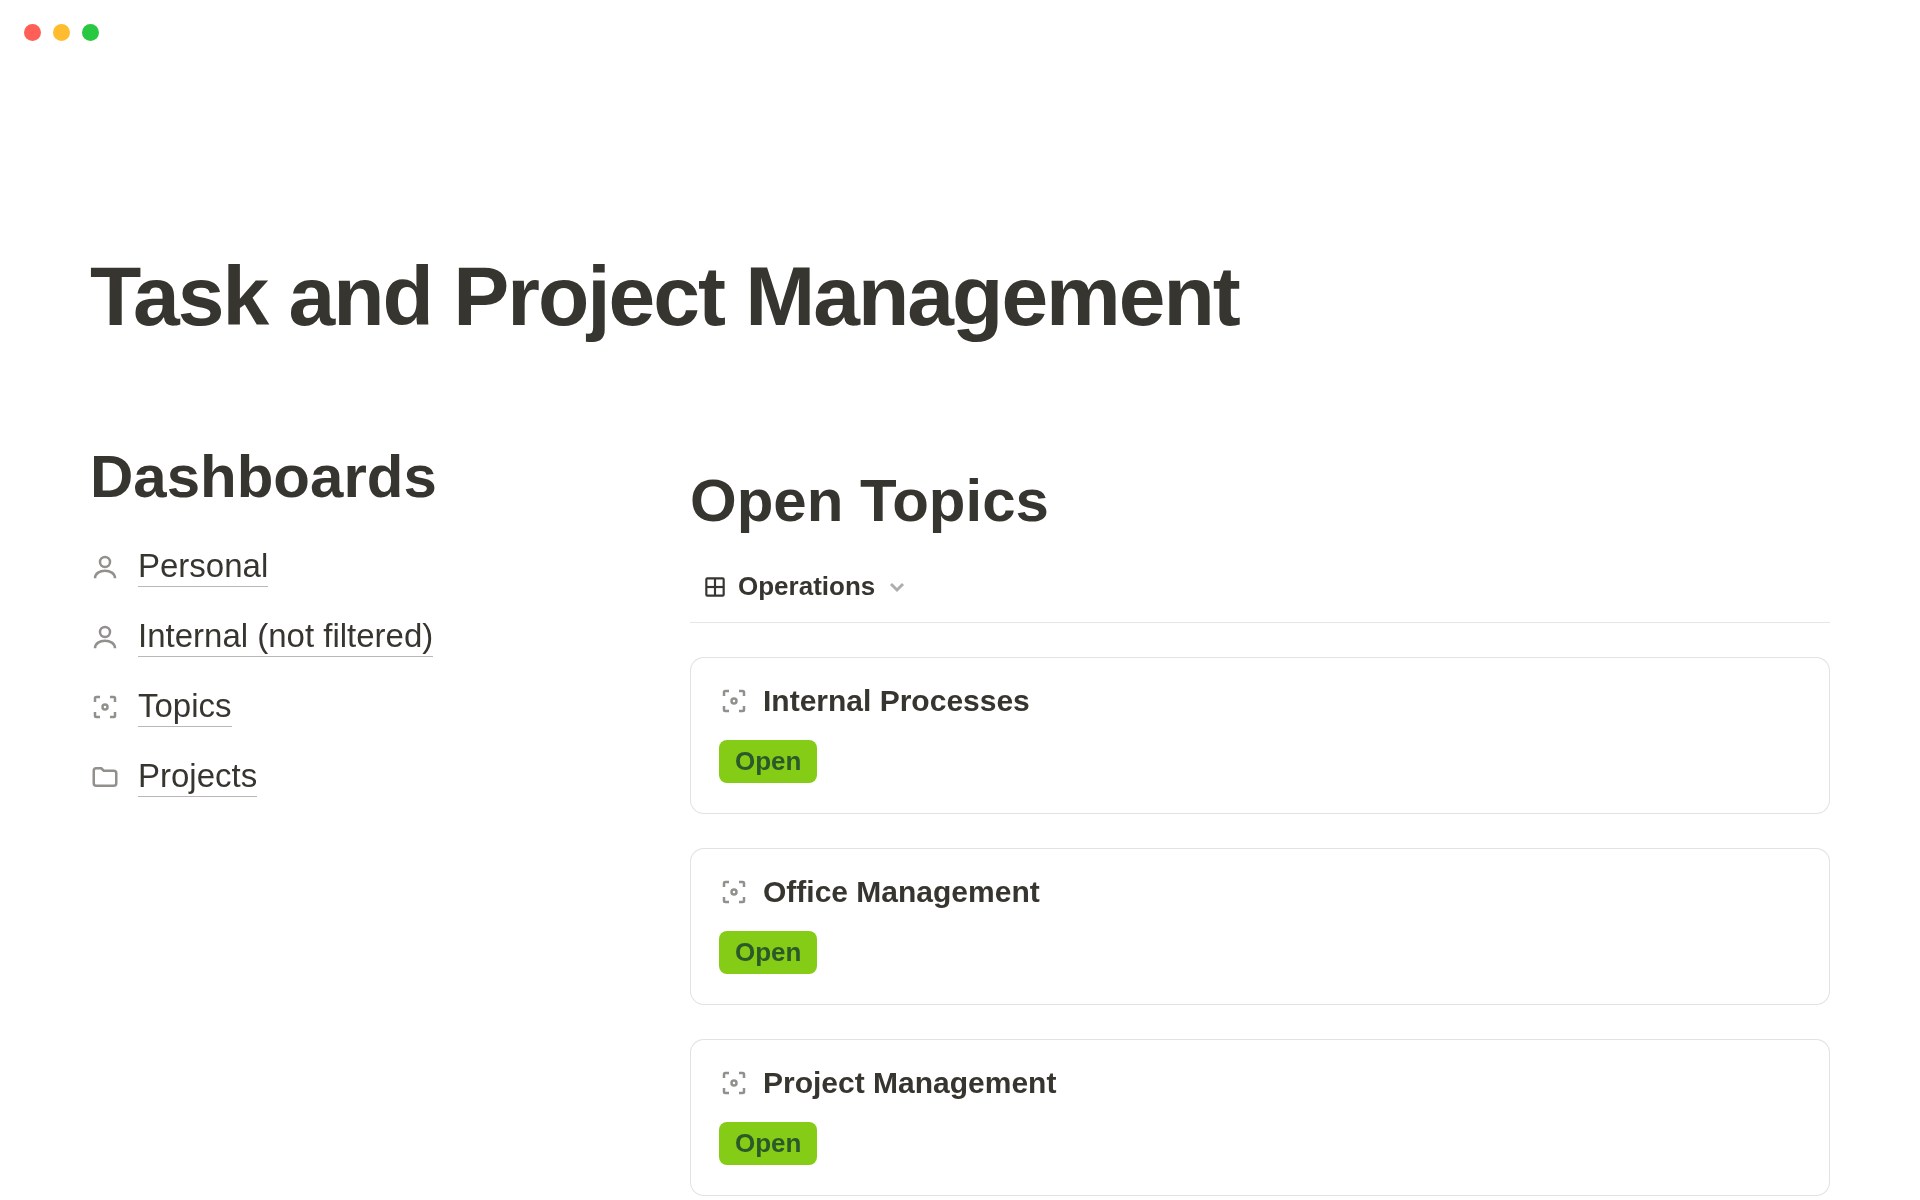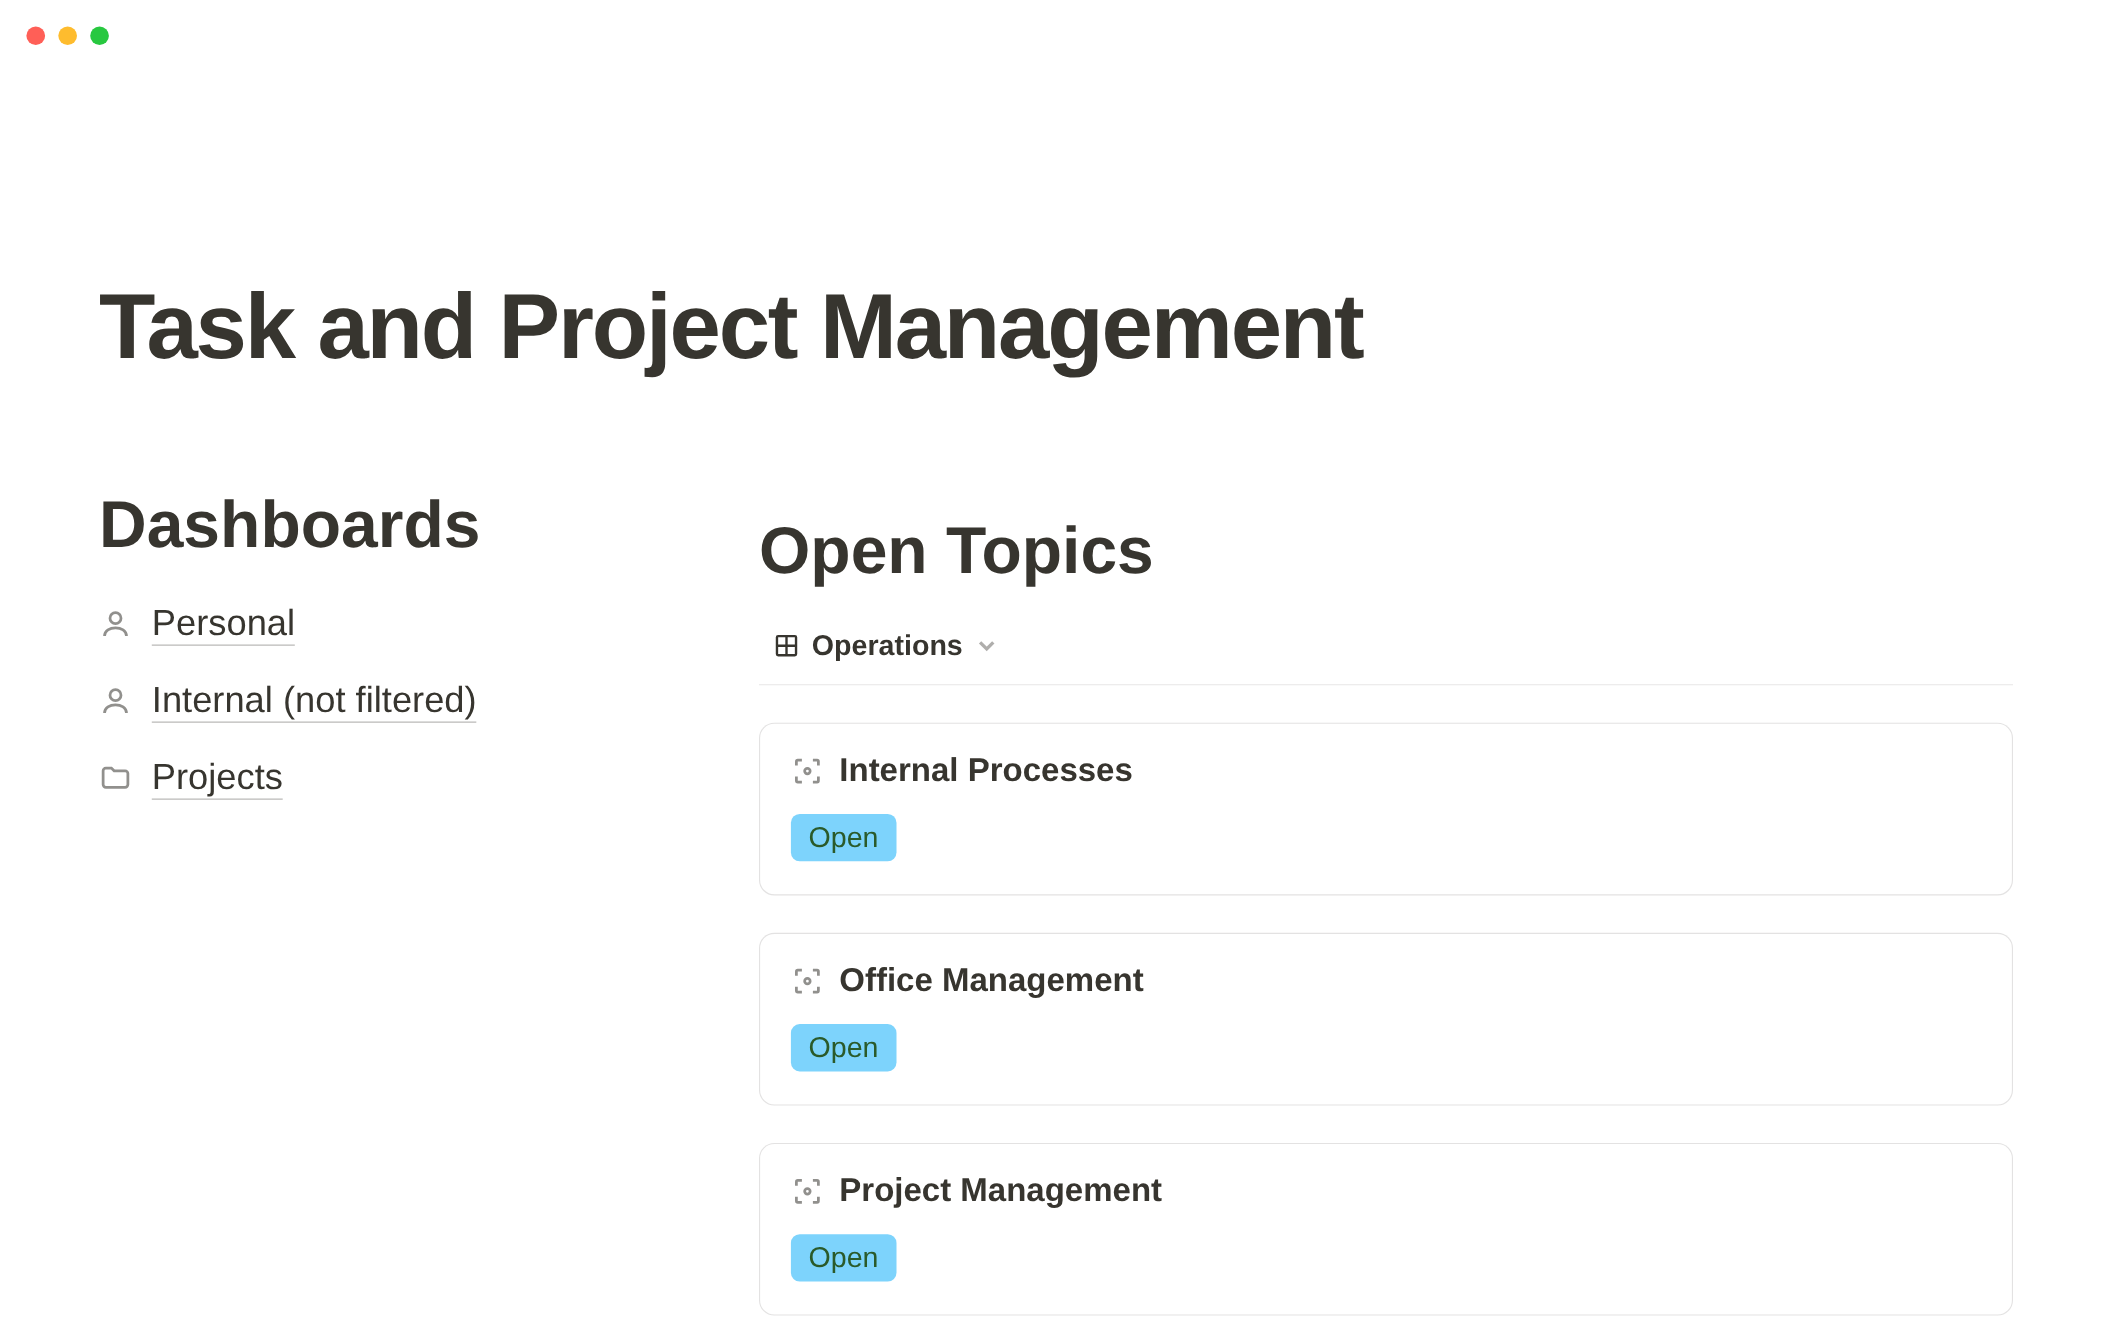--- a/index.html
+++ b/index.html
@@ -138,26 +138,26 @@
     }
 
     .card-title {
       font-size: 30px;
       font-weight: 600;
       color: #37352f;
     }
 
     .badge {
       display: inline-block;
-      background: #7dd3fc;
+      background: #84cc16;
       color: #2a5a2a;
       padding: 6px 16px;
       border-radius: 8px;
       font-size: 26px;
-      font-weight: 400;
+      font-weight: 700;
     }
 
     .new-card {
       border: 1.5px dashed rgba(55,53,47,0.2);
       border-radius: 14px;
       display: flex;
       align-items: center;
       justify-content: center;
       gap: 10px;
       color: rgba(55,53,47,0.45);
@@ -211,20 +211,29 @@
         <div class="dash-item">
           <span class="icon">
             <svg viewBox="0 0 24 24" fill="none" stroke="currentColor" stroke-width="2">
                 <circle cx="12" cy="8" r="4"></circle>
                 <path d="M4 21c0-4 4-6 8-6s8 2 8 6"></path>
               </svg>
           </span>
           <span class="label">Internal (not filtered)</span>
         </div>
 
+        <div class="dash-item">
+          <span class="icon">
+            <svg viewBox="0 0 24 24" fill="none" stroke="currentColor" stroke-width="2">
+                <path d="M4 8V5a1 1 0 011-1h3M20 8V5a1 1 0 00-1-1h-3M4 16v3a1 1 0 001 1h3M20 16v3a1 1 0 01-1 1h-3"></path>
+                <circle cx="12" cy="12" r="2"></circle>
+              </svg>
+          </span>
+          <span class="label">Topics</span>
+        </div>
 
         <div class="dash-item">
           <span class="icon">
             <svg viewBox="0 0 24 24" fill="none" stroke="currentColor" stroke-width="2">
                 <path d="M3 7a2 2 0 012-2h4l2 2h8a2 2 0 012 2v8a2 2 0 01-2 2H5a2 2 0 01-2-2V7z"></path>
               </svg>
           </span>
           <span class="label">Projects</span>
         </div>
 

